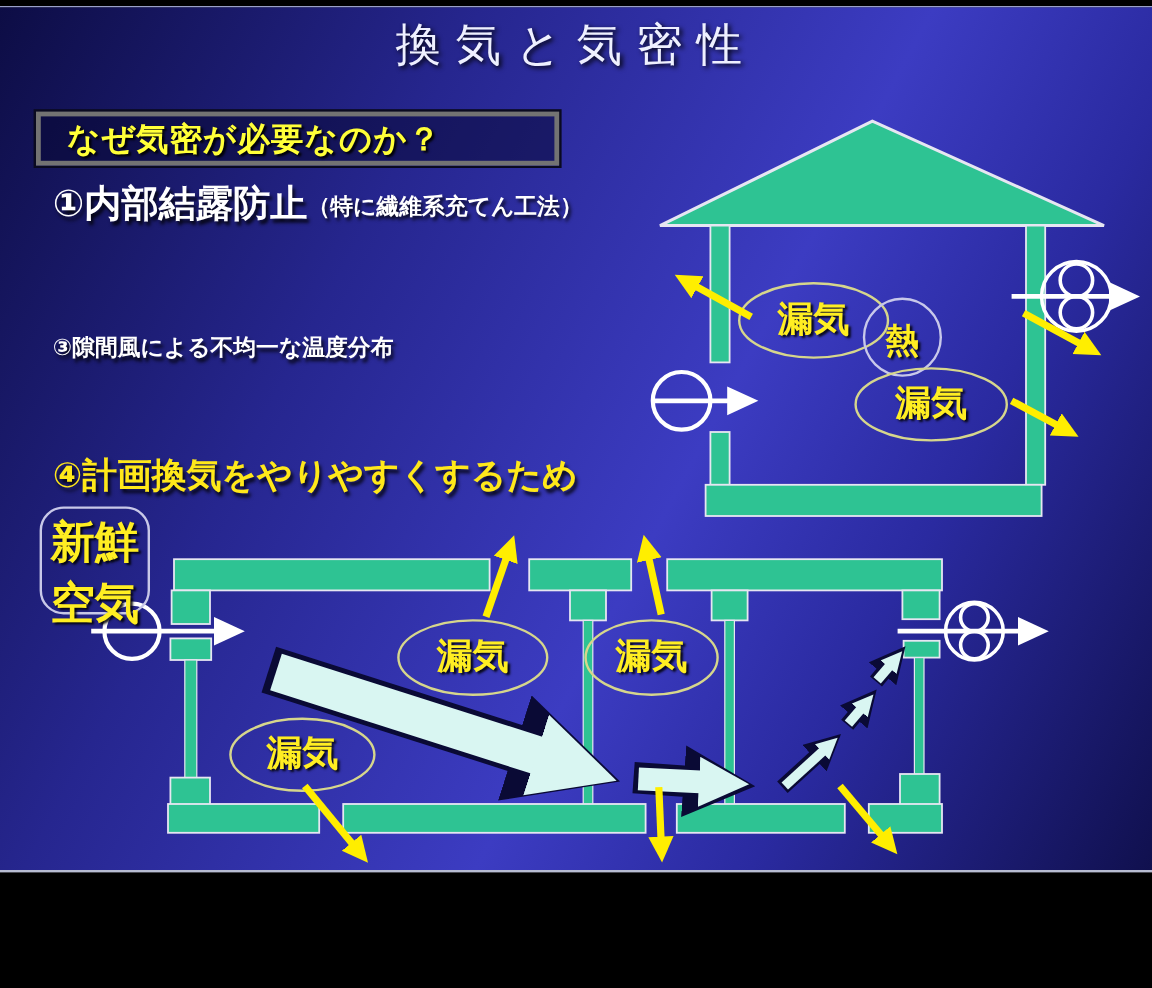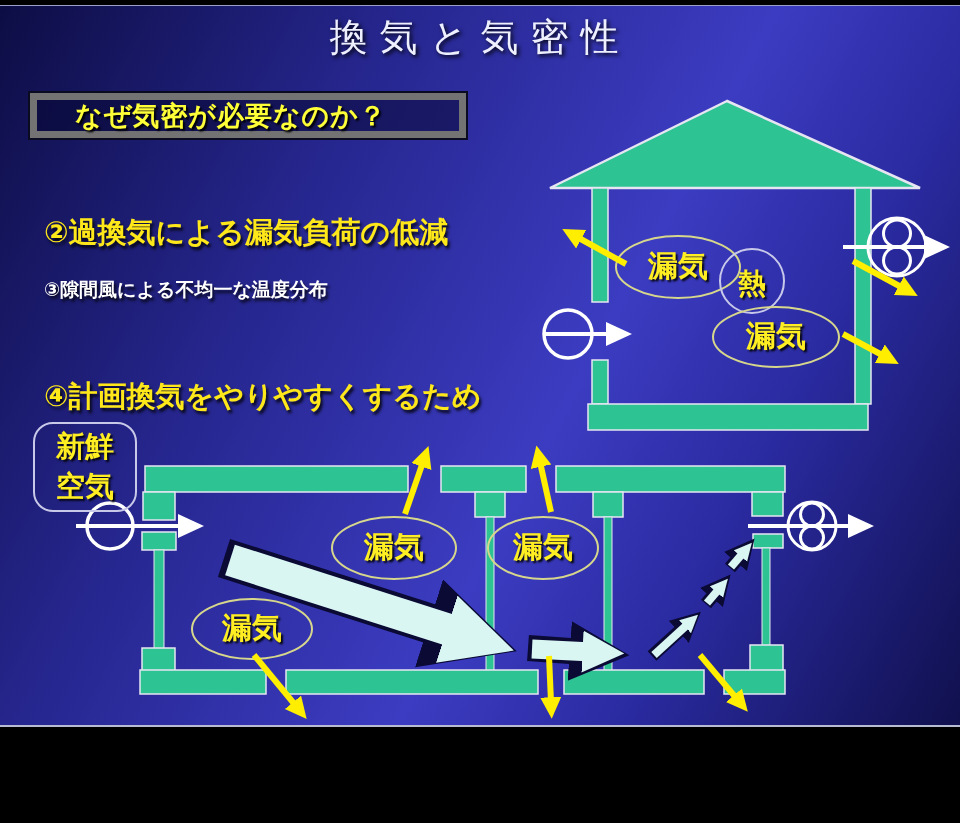--- a/index.html
+++ b/index.html
@@ -7,39 +7,39 @@
   #stage{position:relative;width:960px;height:823px;background:#000;}
   #slide-bg{position:absolute;left:0;top:5px;width:960px;height:719px;
     background:linear-gradient(118deg,#0d0d45 0%,#26268f 30%,#3c3cc2 58%,#2a2aa0 75%,#10104e 100%);
     border-top:1px solid #9aa0c8;border-bottom:2px solid #b8bcd2;}
   #gfx{position:absolute;left:0;top:0;width:960px;height:823px;}
   .abs{position:absolute;}
   #page-title{left:0;top:12px;width:960px;text-align:center;
     font-family:"DejaVu Serif","Liberation Serif",serif;font-size:38px;color:#eef0ff;
     letter-spacing:12px;text-shadow:2px 2px 4px #000;}
   #why-box{left:30px;top:93px;width:436px;height:45px;background:rgba(6,6,48,.5);
-    border:7px solid #737373;box-shadow:0 0 0 2px #0a0a20;box-sizing:border-box;
-    display:flex;align-items:center;padding-left:38px;}
+    border:4px solid #737373;box-shadow:0 0 0 2px #0a0a20;box-sizing:border-box;
+    display:flex;align-items:center;padding-left:22px;}
   #why-box span{font-size:27px;font-weight:bold;color:#ffff38;letter-spacing:1px;
     text-shadow:2px 2px 2px #000;}
   .pt{font-weight:bold;white-space:nowrap;text-shadow:2px 3px 3px rgba(0,0,0,.85);}
   .pt-white{color:#ffffff;}
   .pt-yellow{color:#ffe81a;}
   #pt1{left:44px;top:149px;font-size:31px;}
   #pt1 .note{font-size:19px;vertical-align:2px;}
   #pt2{left:44px;top:213px;font-size:29px;}
   #pt3{left:44px;top:277px;font-size:19px;}
   #pt3b{left:80px;top:311px;font-size:29px;}
   #pt4{left:44px;top:377px;font-size:29px;}
   .leak-label{transform:translate(-50%,-50%);color:#ffee22;font-weight:bold;font-size:30px;
     white-space:nowrap;text-shadow:2px 2px 2px rgba(0,0,0,.9);}
   #heat-label{font-size:28px;}
-  #fresh-air-box{left:33px;top:422px;width:104px;height:90px;border:2.5px solid #c8c8e8;
+  #fresh-air-box{left:33px;top:422px;width:92px;height:90px;border:2.5px solid #c8c8e8;
     border-radius:20px;box-sizing:border-box;text-align:center;padding-top:2px;
-    color:#ffee22;font-weight:bold;font-size:29px;line-height:1.38;
+    color:#ffee22;font-weight:bold;font-size:37px;line-height:1.38;
     text-shadow:2px 2px 2px rgba(0,0,0,.9);}
 </style>
 </head>
 <body>
 
 <div id="stage">
   <div id="slide-bg"></div>
 
   <svg id="gfx" viewBox="0 0 960 823">
     <defs>
@@ -151,21 +151,23 @@
       <line x1="700" y1="655" x2="737" y2="699" stroke="#ffee00" stroke-width="6" marker-end="url(#mY)"></line>
     </g>
   </svg>
 
   <div id="page-title" class="abs">換気と気密性</div>
 
   <div id="why-box" class="abs">
     <span>なぜ気密が必要なのか？</span>
   </div>
 
-  <div id="pt2" class="abs pt pt-yellow">②過換気による漏気負荷の低減</div>
+  <div id="pt1" class="abs pt pt-white">
+    <span>①内部結露防止</span><span class="note">（特に繊維系充てん工法）</span>
+  </div>
   <div id="pt3" class="abs pt pt-white">③隙間風による不均一な温度分布</div>
   <div id="pt4" class="abs pt pt-yellow">④計画換気をやりやすくするため</div>
 
   <div id="fresh-air-box" class="abs">
     <span>新鮮</span><br>
     <span>空気</span>
   </div>
 
   <div class="abs leak-label" style="left:678px;top:266px;">漏気</div>
   <div class="abs leak-label" id="heat-label" style="left:752px;top:284px;">熱</div>

